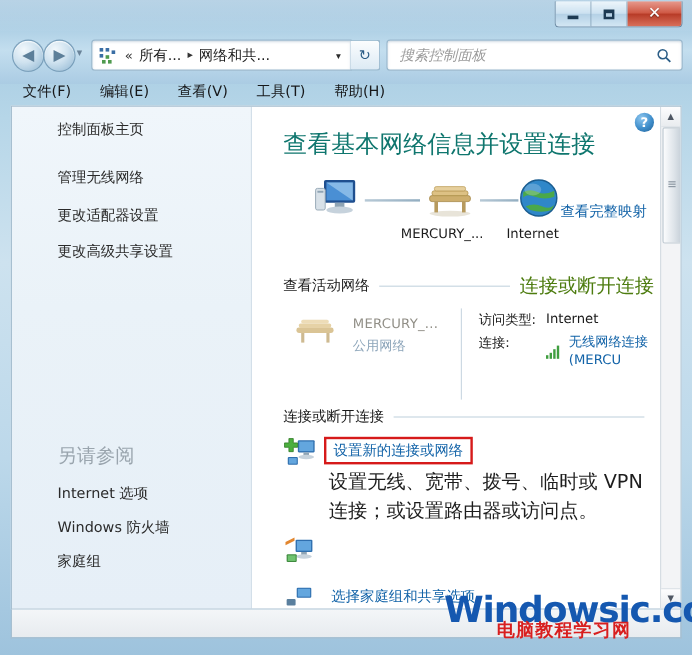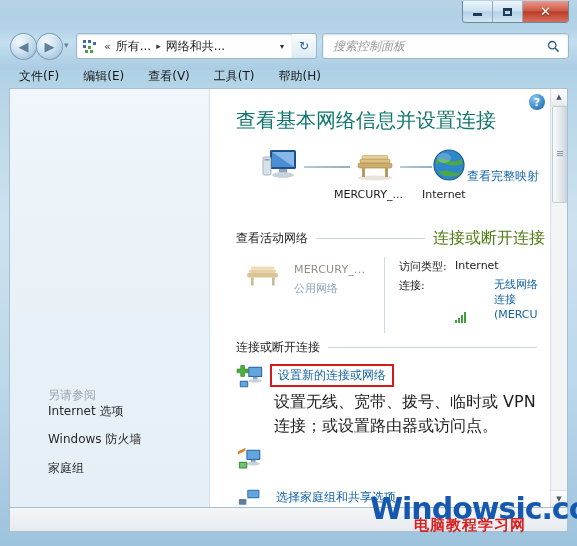--- a/index.html
+++ b/index.html
@@ -157,21 +157,21 @@
   .side-link {
     font-size: 12px; color: #2a2a2a; line-height: 1.2;
     margin-bottom: 16px; cursor: pointer; white-space: nowrap;
   }
   #side-home { margin-bottom: 26px; }
   #see-also {
     position: absolute; left: 0; bottom: 18px; width: 100%;
     padding-left: 38px; box-sizing: border-box;
   }
   #see-also-title {
-    font-size: 12px; color: #9aa5ae; 
+    font-size: 16px; color: #9aa5ae; margin-bottom: 13px;
   }
   #see-also .side-link { margin-bottom: 14px; }
 
   #content {
     flex: 1; height: 100%; position: relative;
     background: #ffffff; overflow: hidden;
   }
   #content-inner { padding: 14px 22px 0 22px; position: relative; }
 
   #help-btn {
@@ -222,21 +222,21 @@
   #active-net-text { margin-left: 10px; }
   #active-ssid { font-size: 11px; color: #6d6a5f; letter-spacing: .2px; opacity: .75; }
   #active-type { font-size: 11px; color: #6f8ea8; margin-top: 5px; opacity: .8; }
   #active-right {
     flex: 1; border-left: 1px solid #cdd9e3; padding-left: 14px;
     display: grid; grid-template-columns: 56px 1fr; row-gap: 4px;
     font-size: 11px; align-content: start; padding-top: 2px;
   }
   .an-key { color: #1a1a1a; }
   .an-val { color: #1a1a1a; }
-  #conn-value { display: flex; align-items: flex-end; gap: 20px; }
+  #conn-value { display: flex; align-items: center; }
   #signal-icon { width: 14px; height: 11px; position: relative; flex: none; margin-right: 5px; margin-top: 2px; }
   .sig-bar { position:absolute; bottom:0; width:2px; background:#3f9e3f; }
   #conn-link { color: #1263a8; cursor: pointer; line-height: 1.35; }
 
   
   .setting-item { display: flex; margin: 8px 0 4px 4px; }
   .si-icon { width: 34px; flex: none; position: relative; height: 32px; }
   .si-body { flex: 1; padding-left: 4px; }
   .si-title {
     font-size: 12px; color: #1263a8; cursor: pointer;
@@ -354,20 +354,26 @@
     <div class="menu-item">文件(F)</div>
     <div class="menu-item">编辑(E)</div>
     <div class="menu-item">查看(V)</div>
     <div class="menu-item">工具(T)</div>
     <div class="menu-item">帮助(H)</div>
   </div>
 
   <div id="client">
 
     <div id="sidebar">
+      <div id="sidebar-top">
+        <div class="side-link" id="side-home">控制面板主页</div>
+        <div class="side-link">管理无线网络</div>
+        <div class="side-link">更改适配器设置</div>
+        <div class="side-link">更改高级共享设置</div>
+      </div>
       <div id="see-also">
         <div id="see-also-title">另请参阅</div>
         <div class="side-link">Internet 选项</div>
         <div class="side-link">Windows 防火墙</div>
         <div class="side-link">家庭组</div>
       </div>
     </div>
 
     <div id="content">
       <div id="content-inner">

